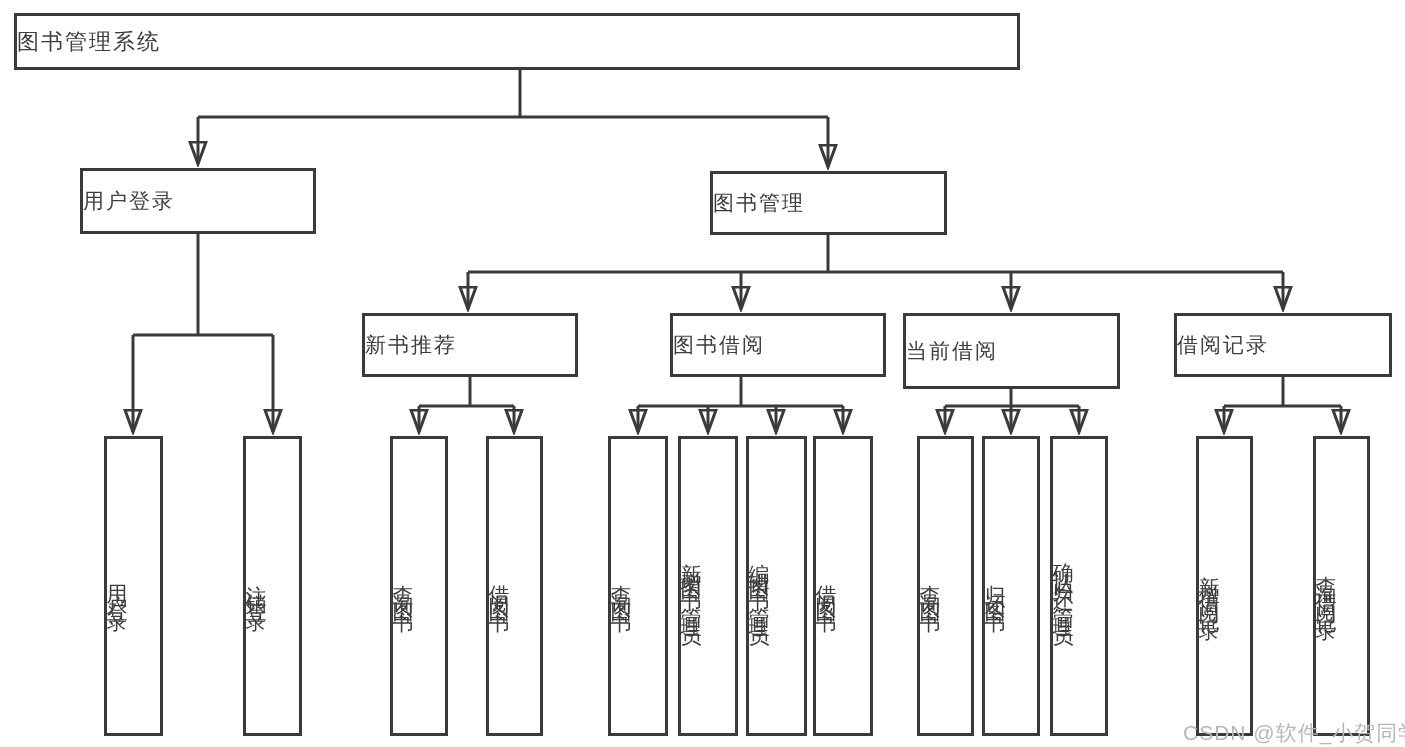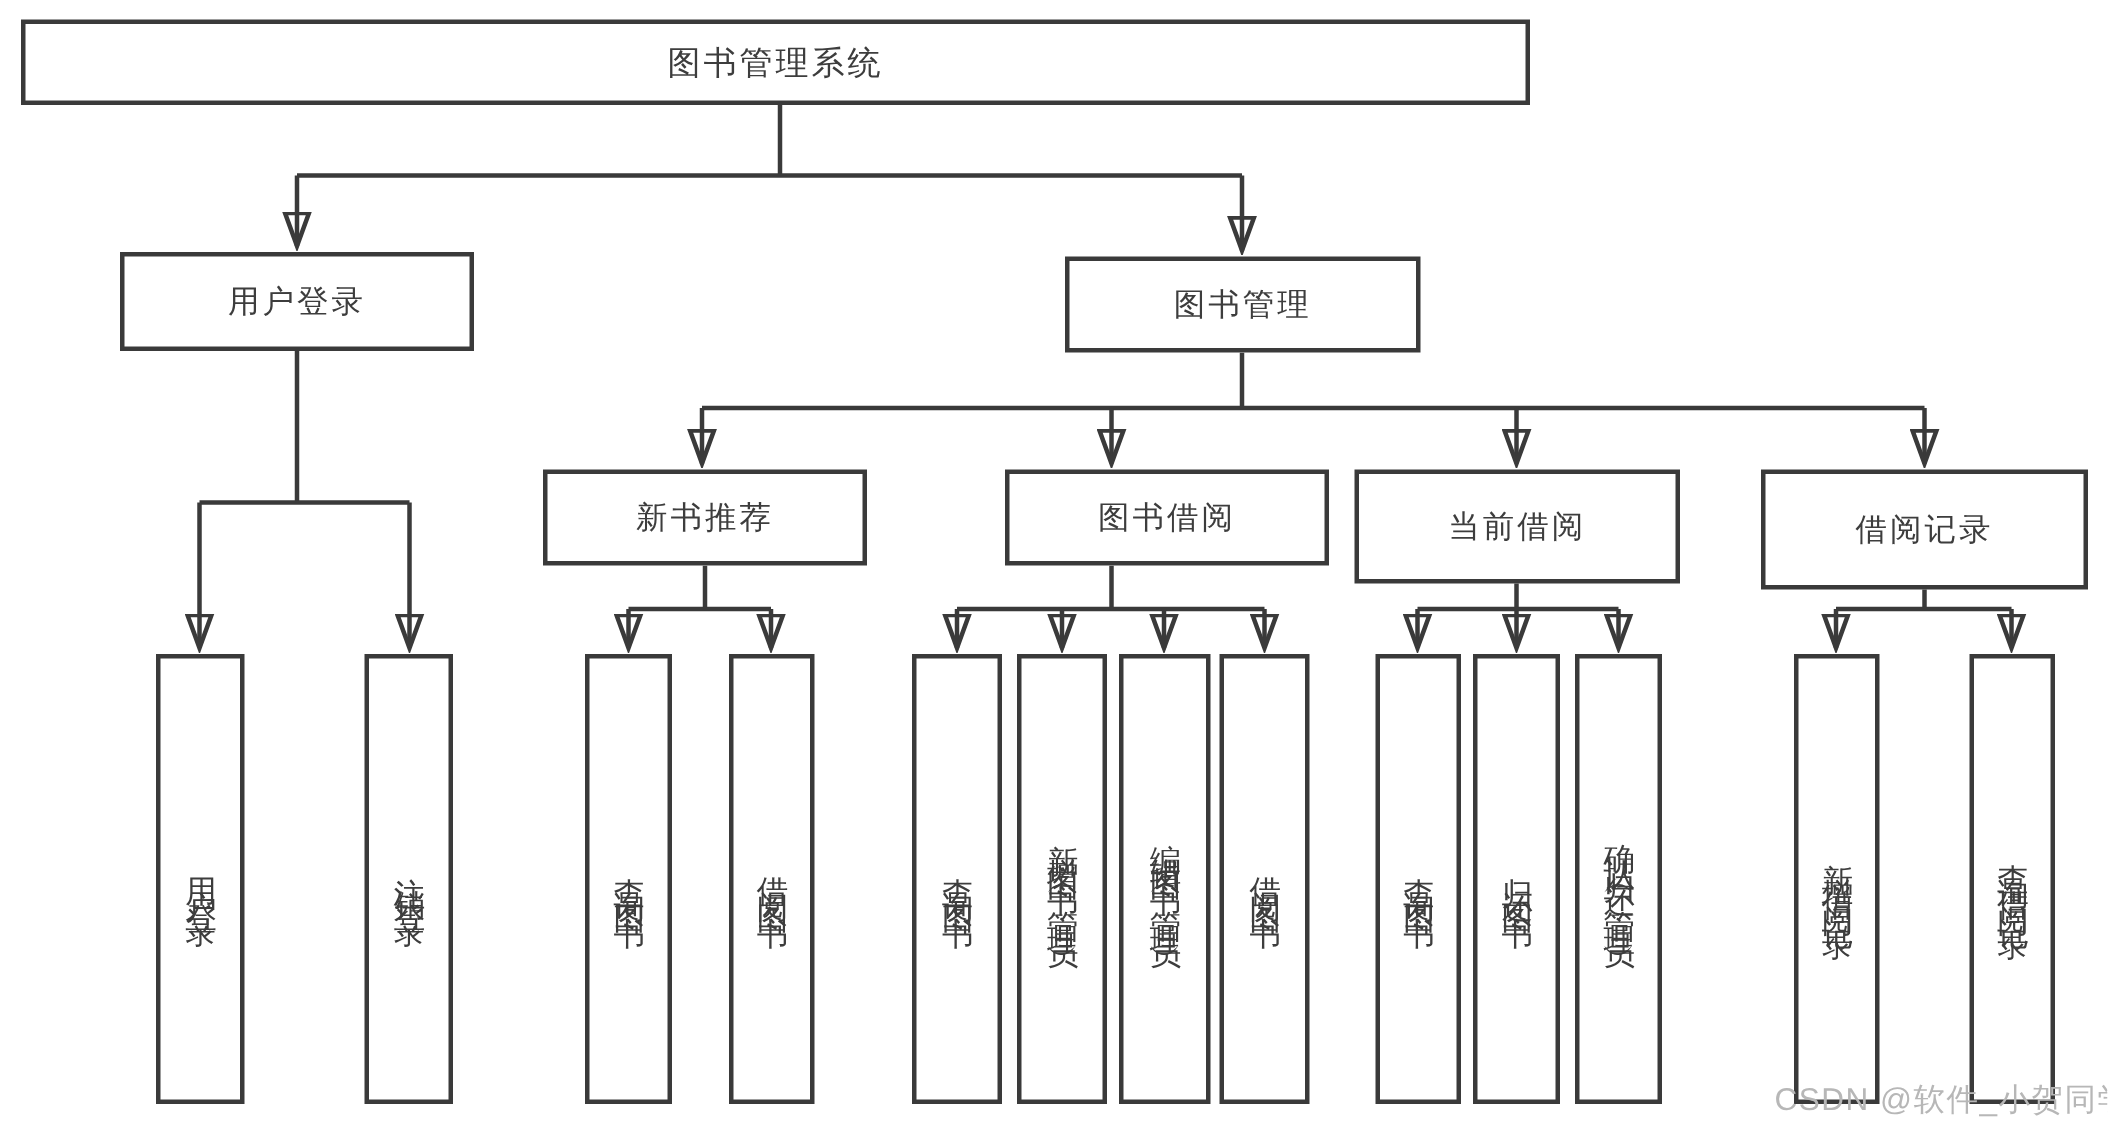--- a/index.html
+++ b/index.html
@@ -27,21 +27,20 @@
     stroke-width: 3;
     fill: none;
   }
   .node {
     position: absolute;
     box-sizing: border-box;
     border: 3px solid #3a3a3a;
     background: #ffffff;
     display: flex;
     align-items: center;
-    justify-content: center;
     color: #3d3d3d;
   }
   .hnode {
     font-size: 21px;
     letter-spacing: 2px;
     white-space: nowrap;
   }
   .root-node {
     font-size: 22px;
   }
@@ -143,21 +142,21 @@
 
   <div class="node hnode" style="left:710px; top:171px; width:237px; height:64px;">
     <span>图书管理</span>
   </div>
   <div class="node hnode" style="left:633px; top:313px; width:216px; height:64px;margin-left:37px;">
     <span>图书借阅</span>
   </div>
   <div class="node hnode" style="left:903px; top:313px; width:217px; height:76px;">
     <span>当前借阅</span>
   </div>
-  <div class="node hnode" style="left:1174px; top:313px; width:218px; height:80px;">
+  <div class="node hnode" style="left:1174px; top:313px; width:218px; height:64px;">
     <span>借阅记录</span>
   </div>
 
   <div class="node leaf" style="left:104px; top:436px; width:59px; height:300px;">
     <span>用户登录</span>
   </div>
   <div class="node leaf" style="left:243px; top:436px; width:59px; height:300px;">
     <span>注销登录</span>
   </div>
 

